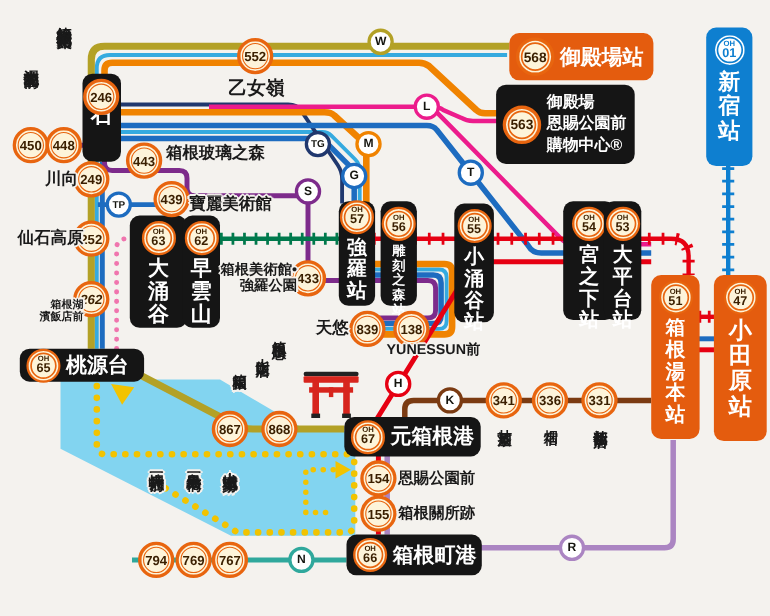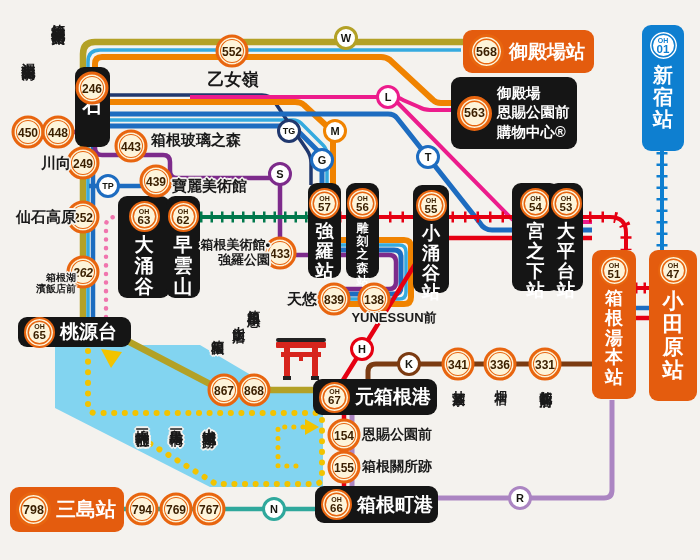--- a/index.html
+++ b/index.html
@@ -181,21 +181,21 @@
       <span class="ohb">
         <i>OH</i>
         <b>62</b>
       </span>
       <span class="chars" style="font-size: 19px;">
         <span style="line-height: 20.9px;">早</span>
         <span style="line-height: 20.9px;">雲</span>
         <span style="line-height: 20.9px;">山</span>
       </span>
     </div>
-    <div class="term v black" style="left: 308px; top: 183px; width: 33px; height: 95px;">
+    <div class="term v black" style="left: 308px; top: 183px; width: 33px; height: 95px; justify-content: flex-end;">
       <span class="ohb">
         <i>OH</i>
         <b>57</b>
       </span>
       <span class="chars" style="font-size: 18px;">
         <span style="line-height: 19.8px;">強</span>
         <span style="line-height: 19.8px;">羅</span>
         <span style="line-height: 19.8px;">站</span>
       </span>
     </div>
@@ -261,38 +261,34 @@
         <b>67</b>
       </span>
       <span class="tline" style="font-size: 19px;">元箱根港</span>
     </div>
     <div class="term h black" style="left: 315px; top: 486px; width: 123px; height: 37px;">
       <span class="ohb">
         <i>OH</i>
         <b>66</b>
       </span>
       <span class="tline" style="font-size: 19px;">箱根町港</span>
-    </div>
-    <div class="term h orange" style="left: 10px; top: 487px; width: 114px; height: 45px;">
-      <span class="numb">798</span>
-      <span class="tline" style="font-size: 20px;">三島站</span>
     </div>
     <div class="stop" style="left: 232px; top: 51px;">552</div>
     <div class="stop" style="left: 92px; top: 88px;">246</div>
     <div class="stop" style="left: 28px; top: 132px;">450</div>
     <div class="stop" style="left: 58px; top: 132px;">448</div>
     <div class="stop" style="left: 131px; top: 146px;">443</div>
     <div class="stop" style="left: 83px; top: 163px;">249</div>
     <div class="stop" style="left: 156px; top: 181px;">439</div>
     <div class="stop" style="left: 83px; top: 217px;">252</div>
     <div class="stop" style="left: 83px; top: 272px; font-style: italic;">262</div>
     <div class="stop" style="left: 280px; top: 253px;">433</div>
     <div class="stop" style="left: 334px; top: 299px;">839</div>
     <div class="stop" style="left: 374px; top: 299px;">138</div>
-    <div class="stop" style="left: 224px; top: 390px;">867</div>
+    <div class="stop" style="left: 209px; top: 390px;">867</div>
     <div class="stop" style="left: 254px; top: 390px;">868</div>
     <div class="stop" style="left: 458px; top: 364px;">341</div>
     <div class="stop" style="left: 500px; top: 364px;">336</div>
     <div class="stop" style="left: 545px; top: 364px;">331</div>
     <div class="stop" style="left: 344px; top: 435px;">154</div>
     <div class="stop" style="left: 344px; top: 467px;">155</div>
     <div class="stop" style="left: 142px; top: 509px;">794</div>
     <div class="stop" style="left: 176px; top: 509px;">769</div>
     <div class="stop" style="left: 209px; top: 509px;">767</div>
     <div class="rb" style="left: 346px; top: 38px; border-color: rgb(179, 161, 38);">W</div>

